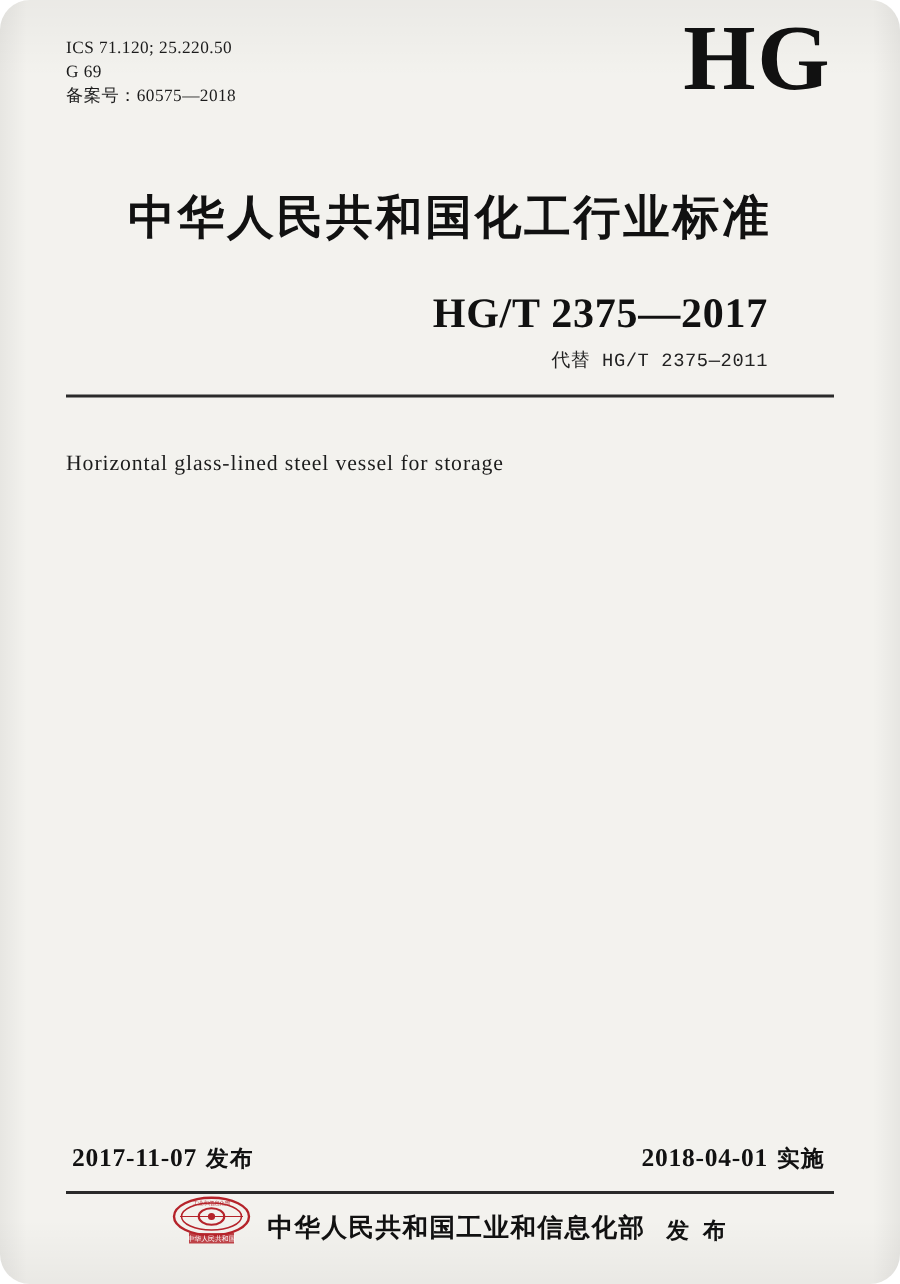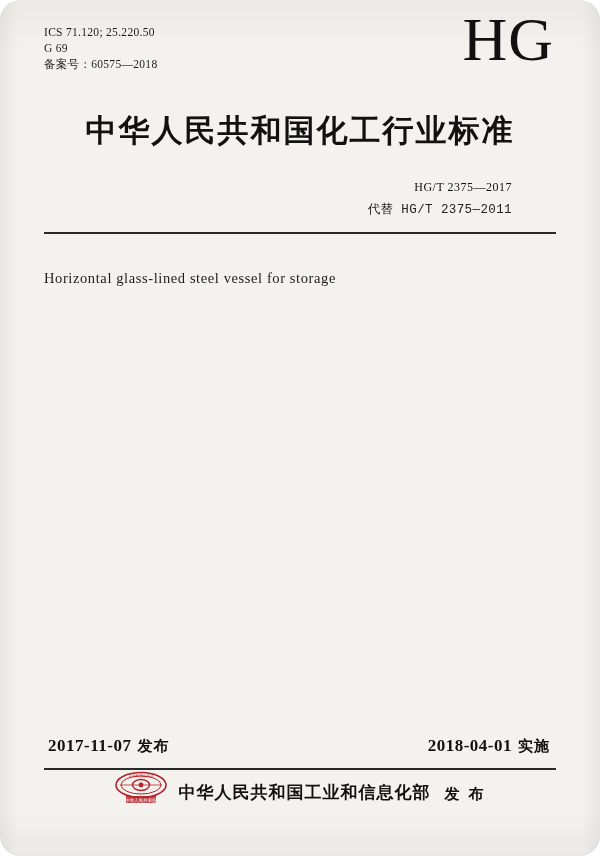--- a/index.html
+++ b/index.html
@@ -45,47 +45,47 @@
     line-height: 16px;
     letter-spacing: 0.3px;
     color: #1c1c1c;
   }
   .ics-block div { white-space: nowrap; }
   .hg-logo {
     position: absolute;
     right: 2px;
     top: 8px;
     font-family: "Liberation Serif", serif;
-    font-weight: normal;
+    font-weight: bold;
     font-size: 62px;
     line-height: 62px;
     letter-spacing: 1px;
     color: #111;
   }
 
   .title-cn {
-    margin-top: 0;
+    margin-top: 14px;
     text-align: center;
     font-family: "DejaVu Sans", sans-serif;
     font-weight: bold;
     font-size: 31px;
     letter-spacing: 2px;
     color: #111;
     white-space: nowrap;
   }
 
   .std-num-block {
     margin-top: 28px;
     text-align: right;
     padding-right: 44px;
   }
   .std-num {
     font-family: "Liberation Serif", serif;
-    font-weight: normal;
-    font-size: 12px;
+    font-weight: bold;
+    font-size: 28px;
     letter-spacing: 0.5px;
     color: #111;
   }
   .std-replace {
     margin-top: 6px;
     font-family: Liberation Mono, monospace;
     font-size: 12.5px;
     letter-spacing: 0.4px;
     color: #222;
   }
@@ -110,21 +110,21 @@
     font-family: "Liberation Serif", serif;
     font-size: 14.5px;
     letter-spacing: 0.6px;
     color: #1c1c1c;
   }
 
   .footer {
     position: absolute;
     left: 44px;
     right: 44px;
-    bottom: 52px;
+    bottom: 26px;
   }
   .dates {
     display: flex;
     justify-content: space-between;
     align-items: flex-end;
     font-family: "DejaVu Sans", sans-serif;
     font-weight: bold;
     font-size: 15.5px;
     letter-spacing: 0.5px;
     color: #111;

